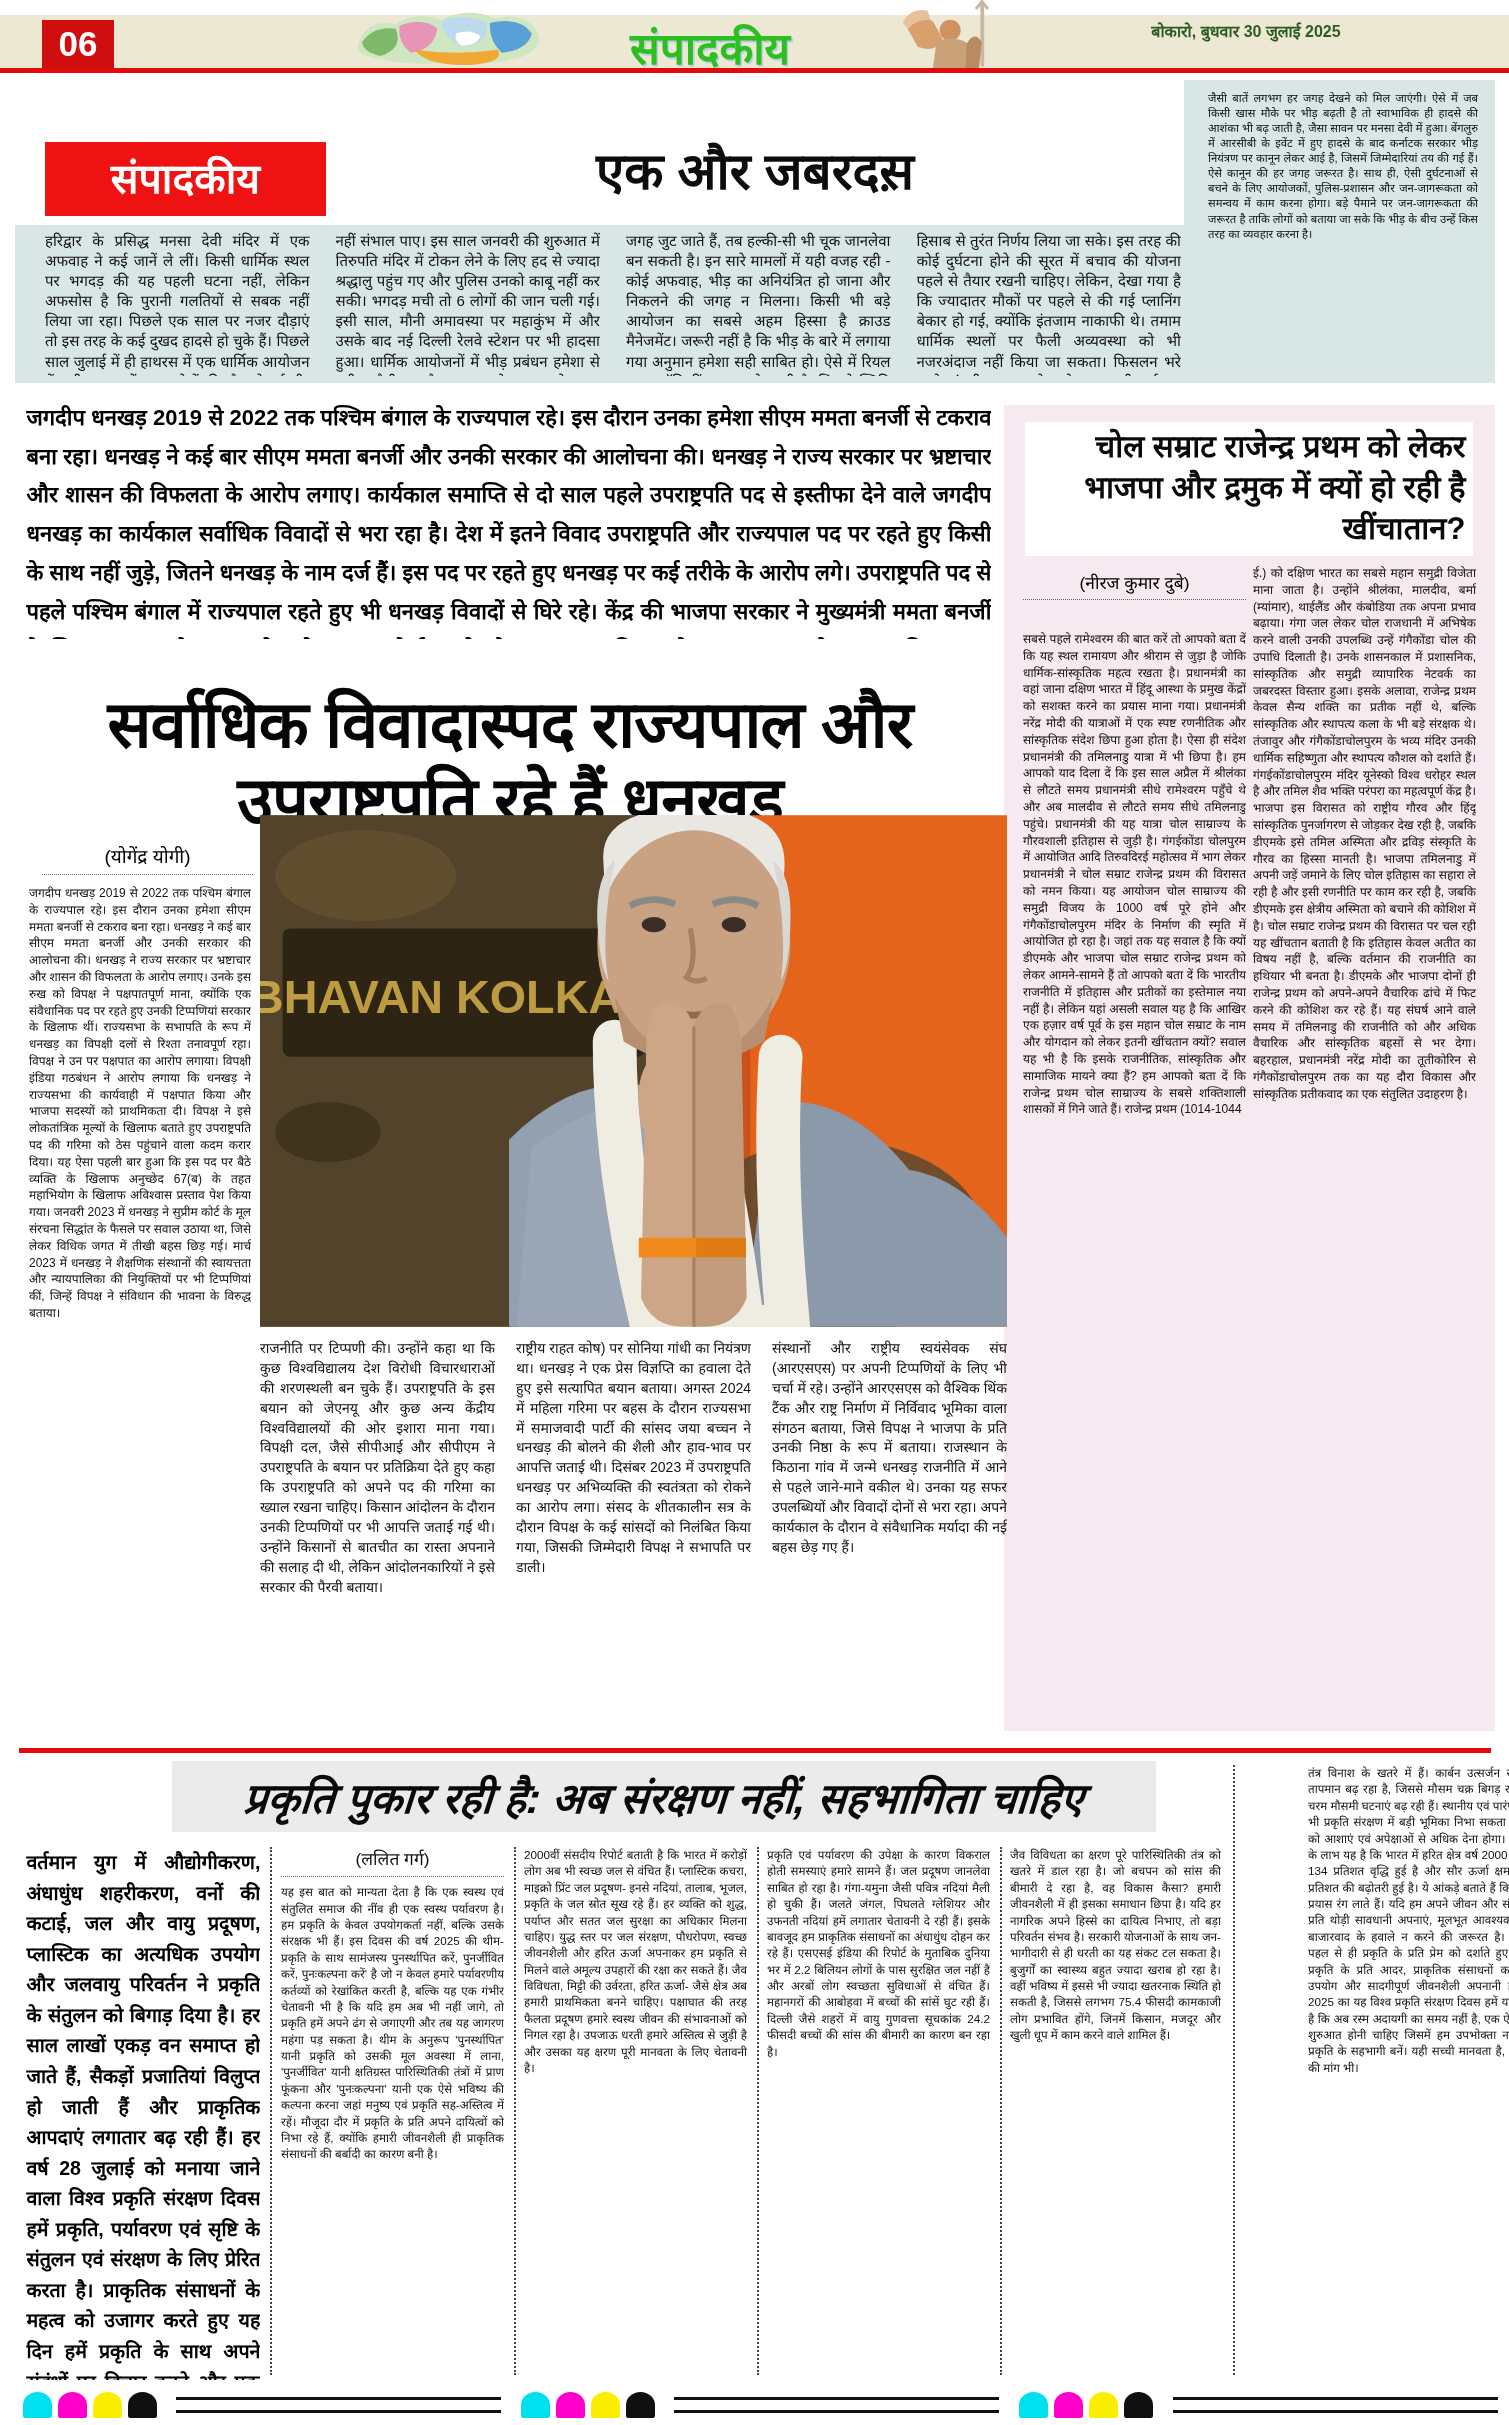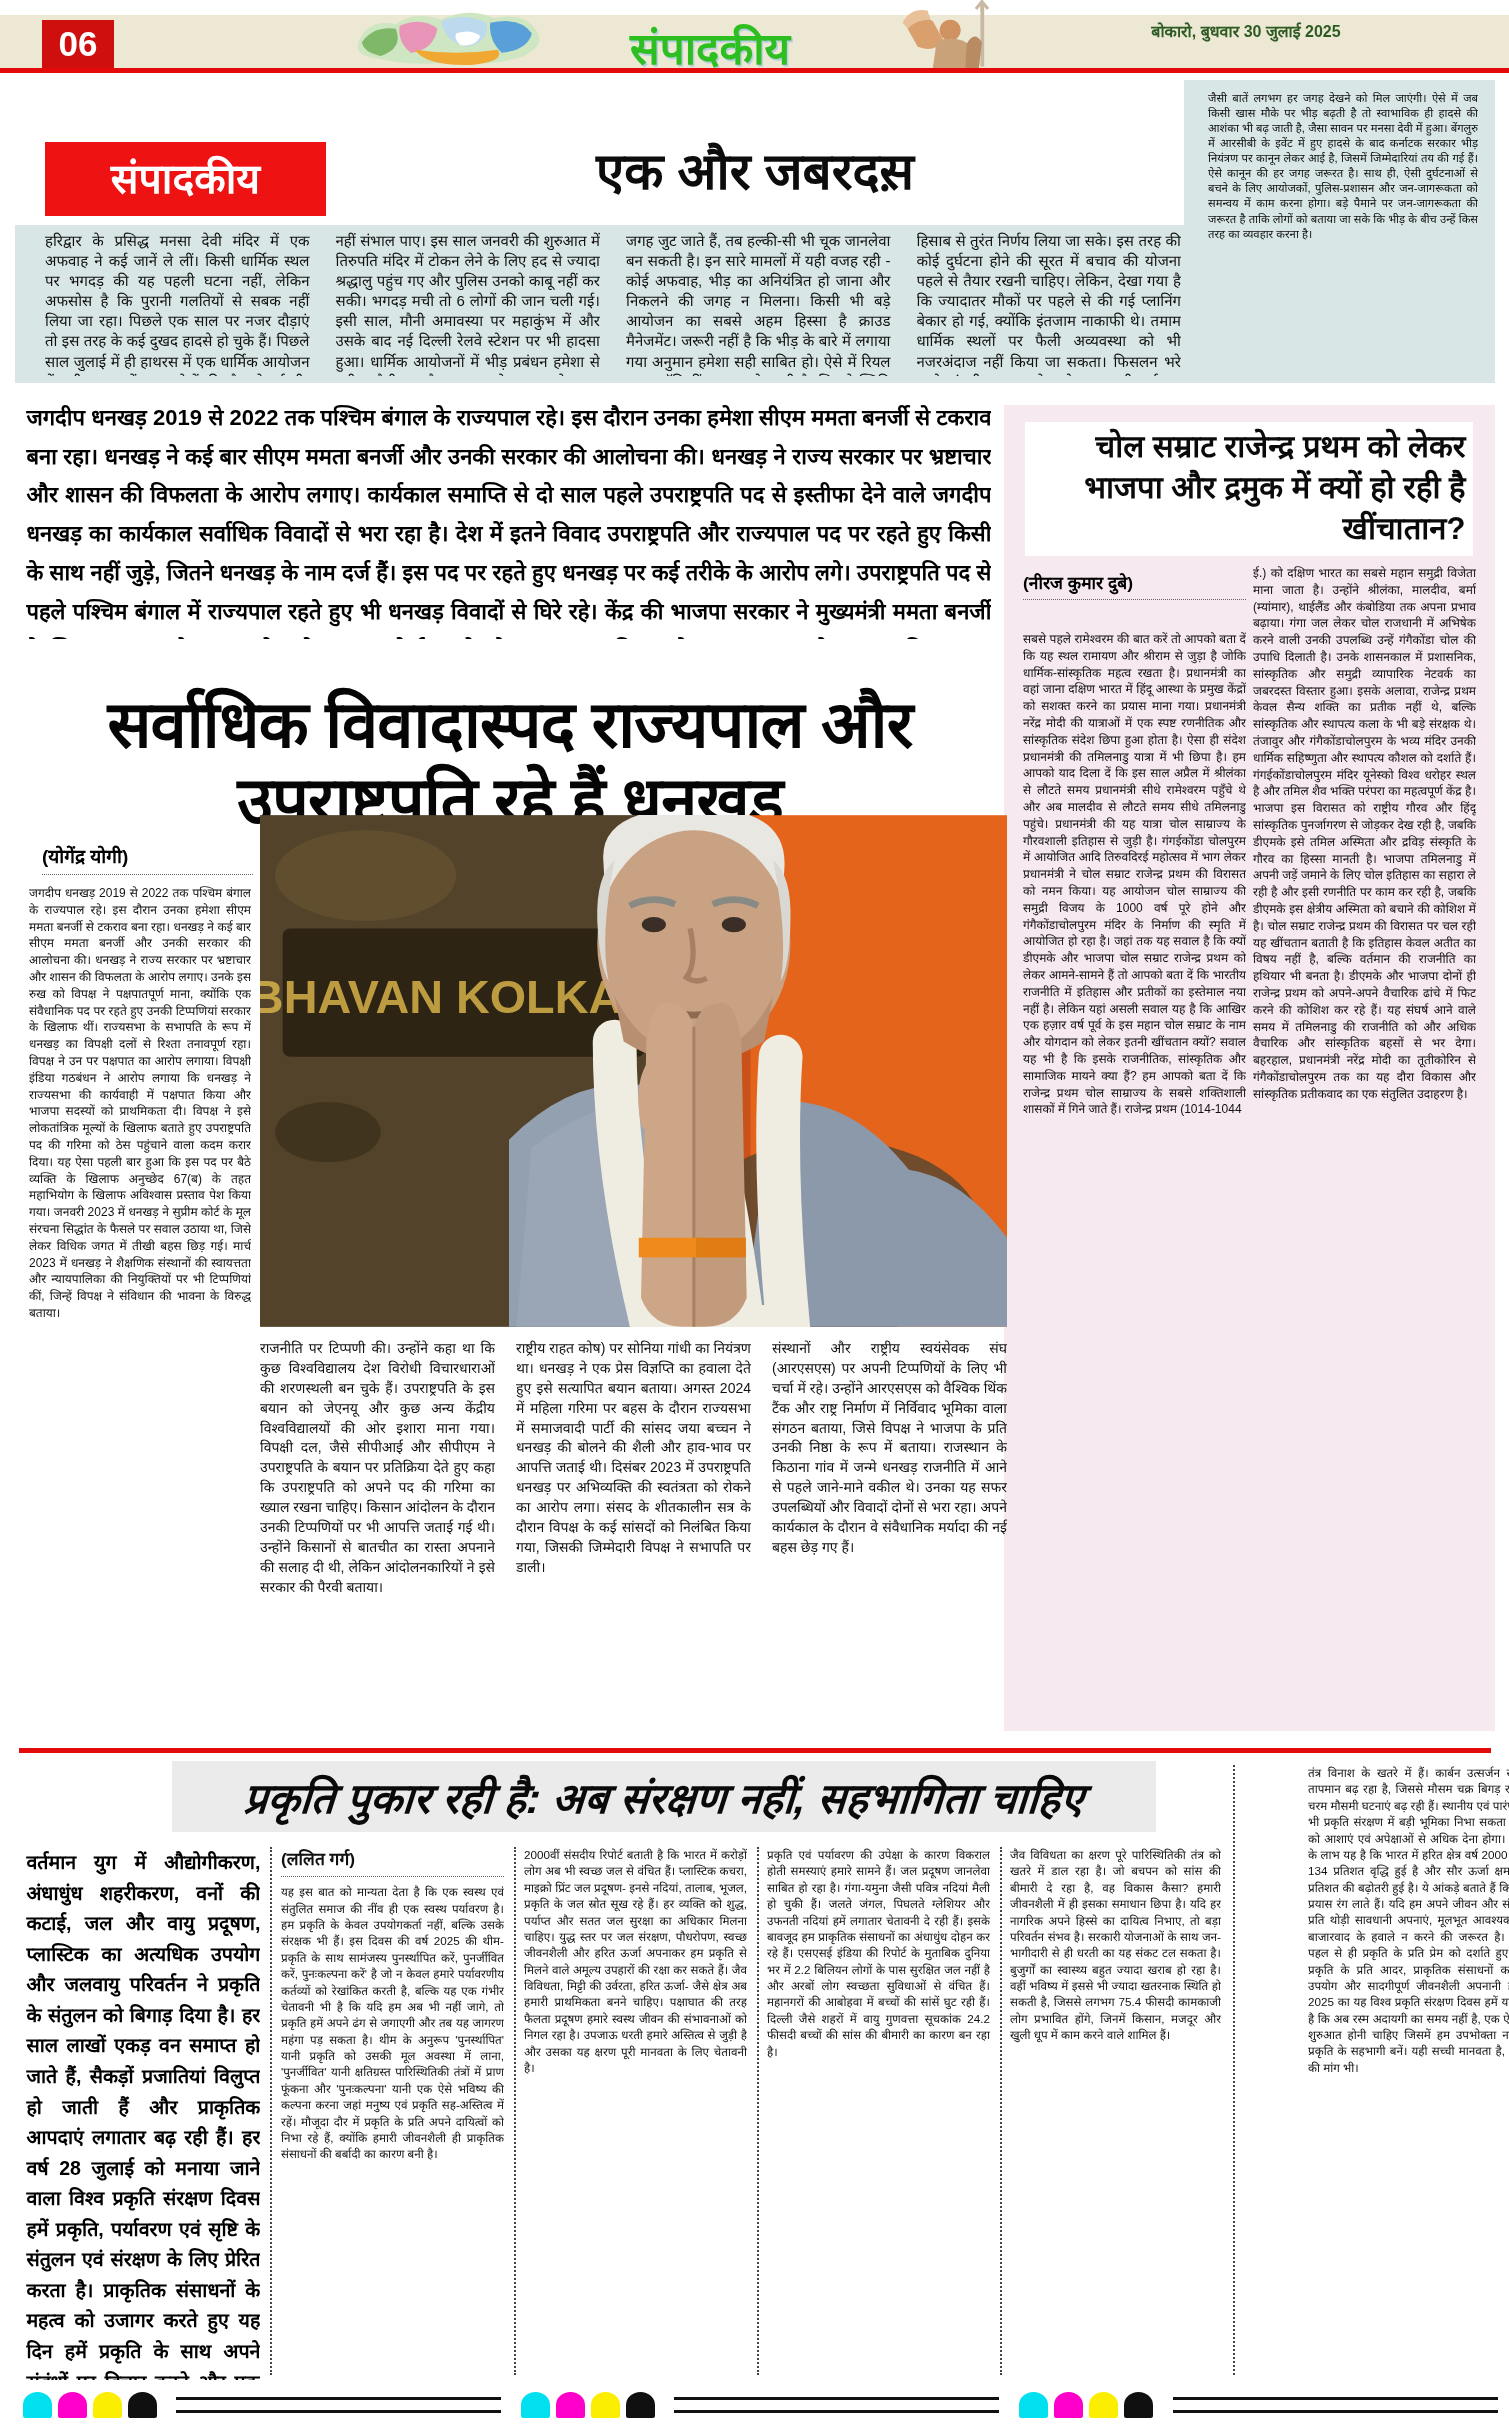--- a/index.html
+++ b/index.html
@@ -30,21 +30,21 @@
   .ed-cols{position:absolute;left:30px;top:151px;width:1136px;height:145px;display:flex;gap:26px;}
   .ed-col{flex:1;font-size:15px;line-height:1.34;text-align:justify;color:#111;overflow:hidden;}
   .ed-col5{position:absolute;left:1193px;top:10.6px;width:270px;height:285px;font-size:11.3px;line-height:1.34;
     text-align:justify;color:#111;overflow:hidden;}
 
   
   .lead-intro{position:absolute;left:26.4px;top:399px;width:965px;height:240px;font-size:22px;font-weight:bold;
     line-height:1.76;text-align:justify;color:#000;overflow:hidden;}
   .lead-headline{position:absolute;left:30px;top:643px;width:960px;text-align:center;font-size:65px;font-weight:bold;
     color:#050505;line-height:1.18;letter-spacing:-0.8px;}
-  .byline{font-weight:bold;border-bottom:1.5px dotted #666;padding-bottom:4.5px;}
+  .byline{font-weight:normal;text-align:center;border-bottom:1.5px dotted #666;padding-bottom:4.5px;}
   .lead-byline{position:absolute;left:42px;top:843px;width:211px;font-size:19px;}
   .lead-leftcol{position:absolute;left:29px;top:885px;width:222px;height:844px;font-size:12px;line-height:1.40;
     text-align:justify;color:#111;overflow:hidden;}
   .photo{position:absolute;left:260px;top:815px;width:747px;height:512px;}
   .lead-cols{position:absolute;left:260px;top:1339px;width:747px;height:391px;display:flex;gap:21px;}
   .lead-col{flex:1;font-size:14px;line-height:1.42;text-align:justify;color:#111;overflow:hidden;}
 
   
   .chola{position:absolute;left:1004px;top:405px;width:491px;height:1326px;background:#f7e9f0;}
   .chola-headbox{position:absolute;left:21px;top:16.6px;width:448px;height:134px;background:#fff;display:flex;

